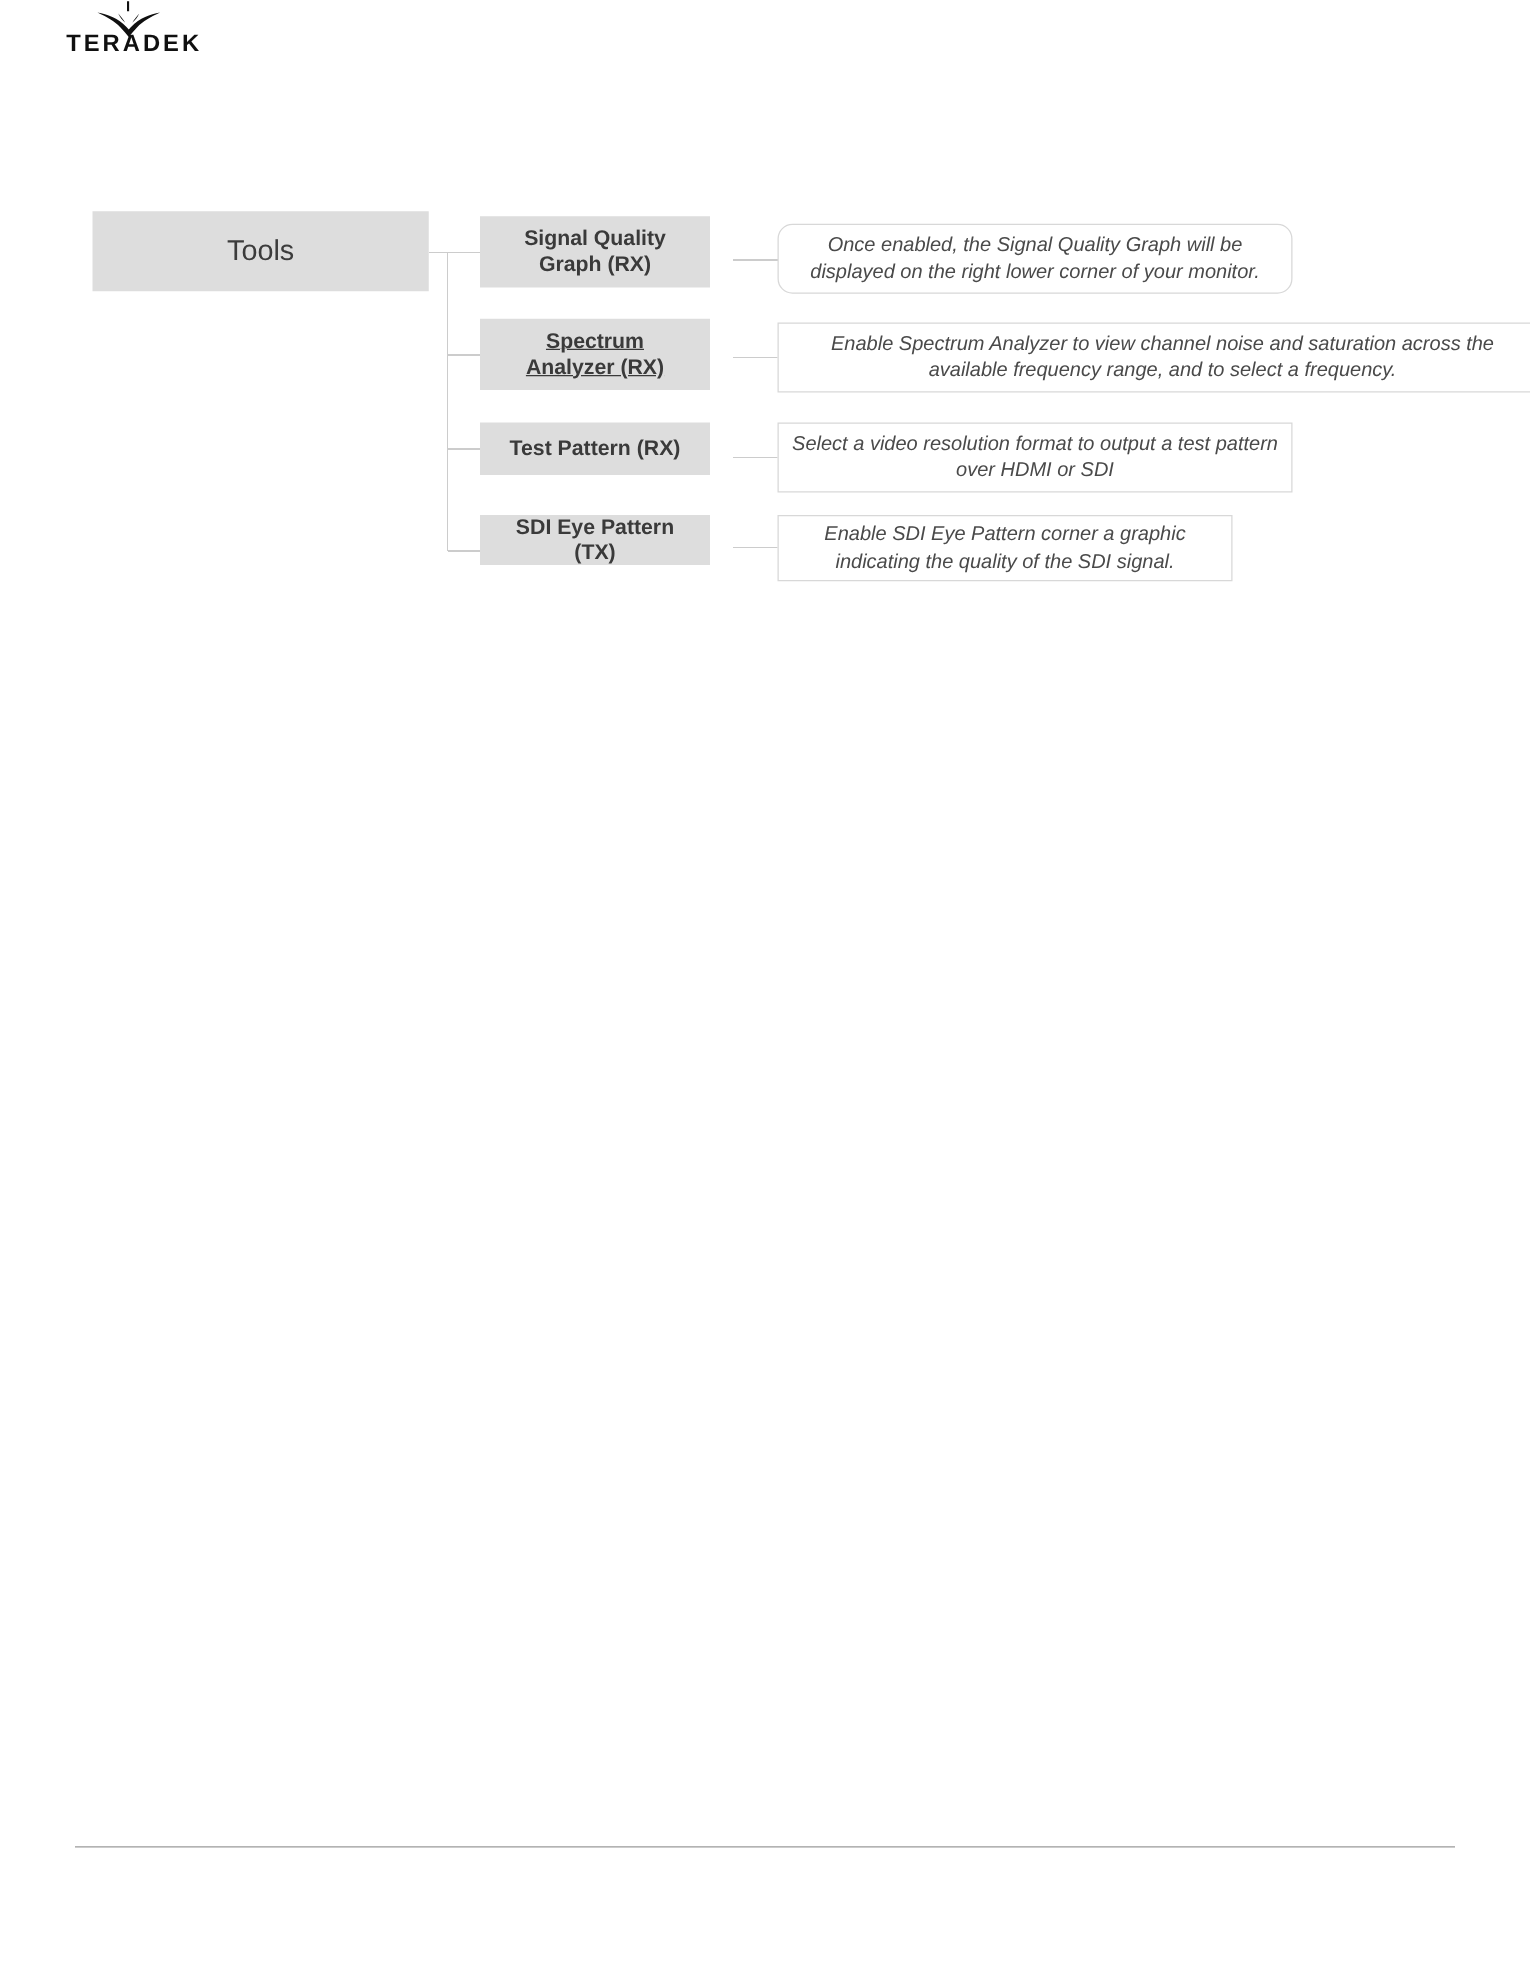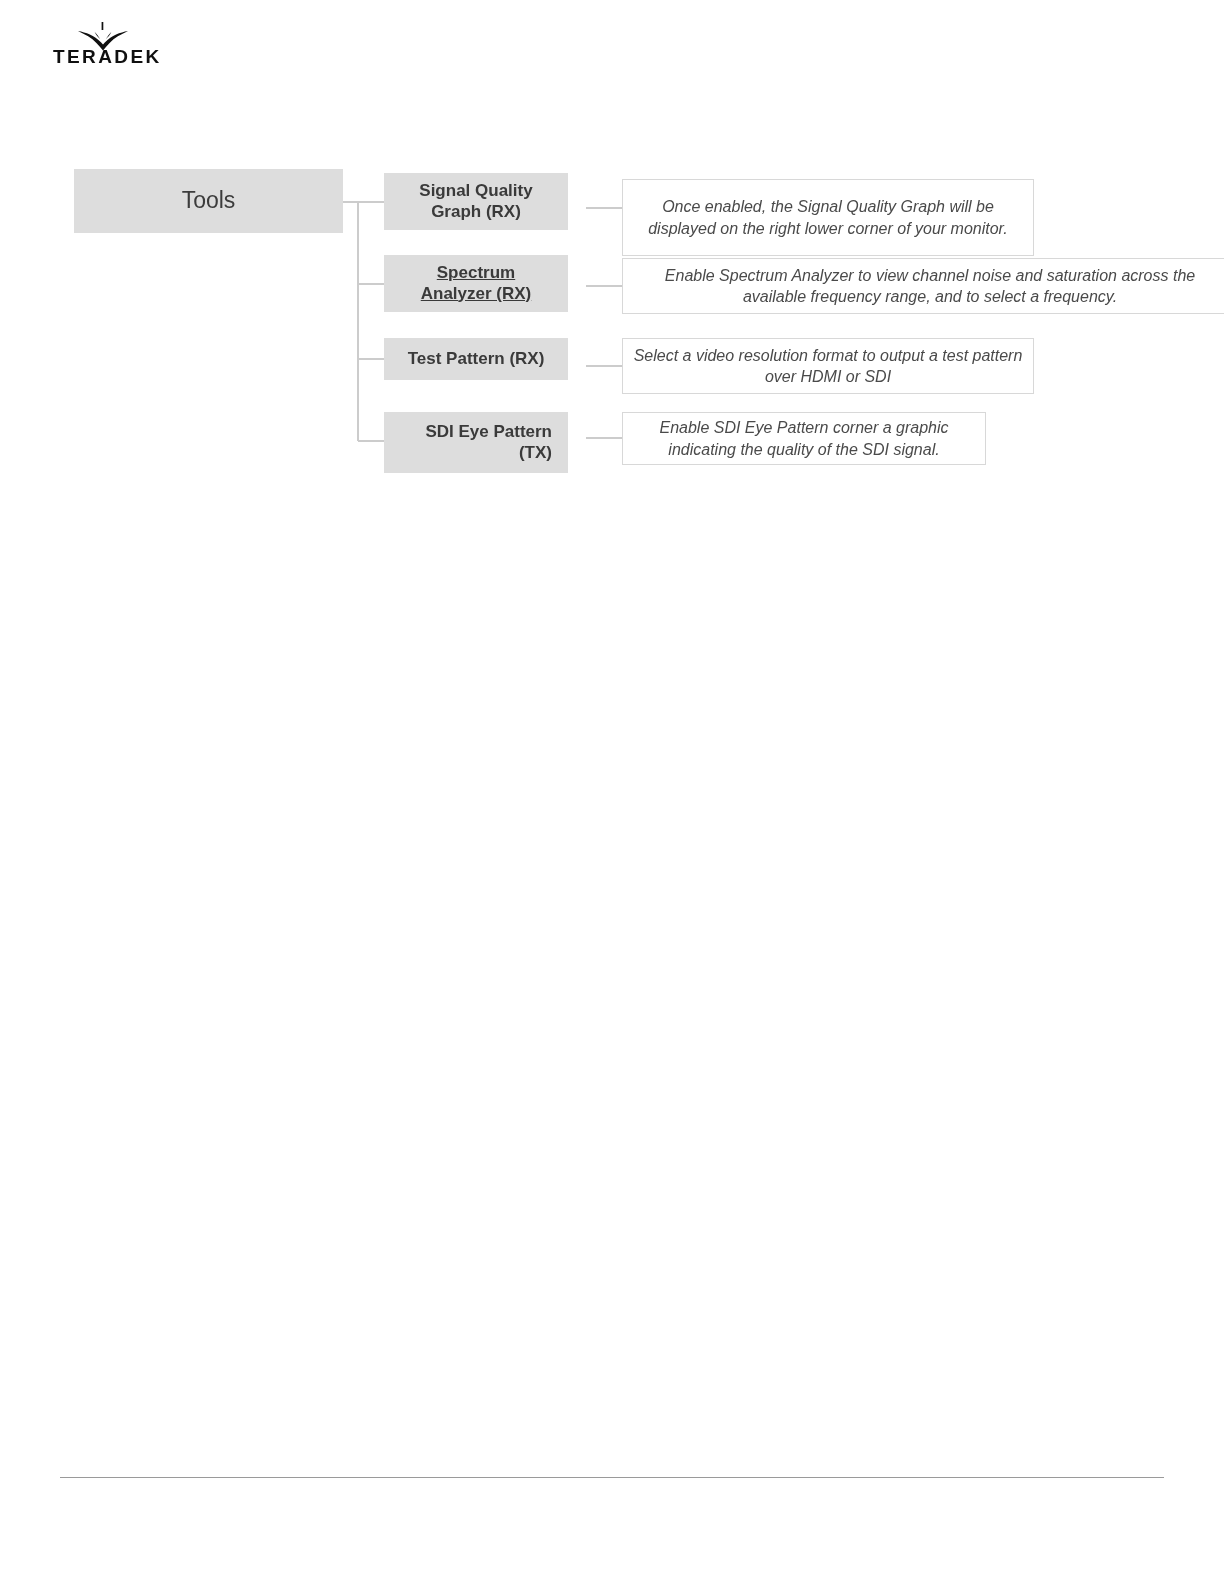--- a/index.html
+++ b/index.html
@@ -14,21 +14,21 @@
     height: 1584px;
     position: relative;
     font-family: "Liberation Sans", sans-serif;
     overflow: hidden;
   }
 
   
   .brand {
     position: absolute;
     left: 53px;
-    top: 21px;
+    top: 0;
     width: 130px;
     height: 52px;
   }
   .brand-mark {
     position: absolute;
     left: 22px;
     top: 0px;
     width: 56px;
     height: 30px;
   }
@@ -84,38 +84,38 @@
     color: #3c3c3c;
   }
   .node-child {
     left: 384px;
     width: 184px;
     font-size: 17px;
   }
   .node-c1 { top: 173px; height: 57px; }
   .node-c2 { top: 255px; height: 57px; text-decoration: underline; }
   .node-c3 { top: 338px; height: 42px; }
-  .node-c4 { top: 412px; height: 61px; text-align: right; }
+  .node-c4 { top: 412px; height: 40px; }
 
   .desc {
     position: absolute;
     left: 622px;
     background: #ffffff;
     border: 1px solid #d8d8d8;
     color: #4a4a4a;
     font-size: 16px;
     font-style: italic;
     line-height: 1.33;
     display: flex;
     align-items: center;
     justify-content: center;
     text-align: center;
     padding: 4px 10px;
   }
-  .desc-d1 { top: 179px; width: 412px; height: 77px; }
+  .desc-d1 { top: 179px; width: 412px; height: 56px; border-radius: 12px; }
   .desc-d2 { top: 258px; width: 616px; height: 56px; }
   .desc-d3 { top: 338px; width: 412px; height: 56px; }
   .desc-d4 { top: 412px; width: 364px; height: 53px; }
 
   
   .footer-rule {
     position: absolute;
     left: 60px;
     top: 1477px;
     width: 1104px;

